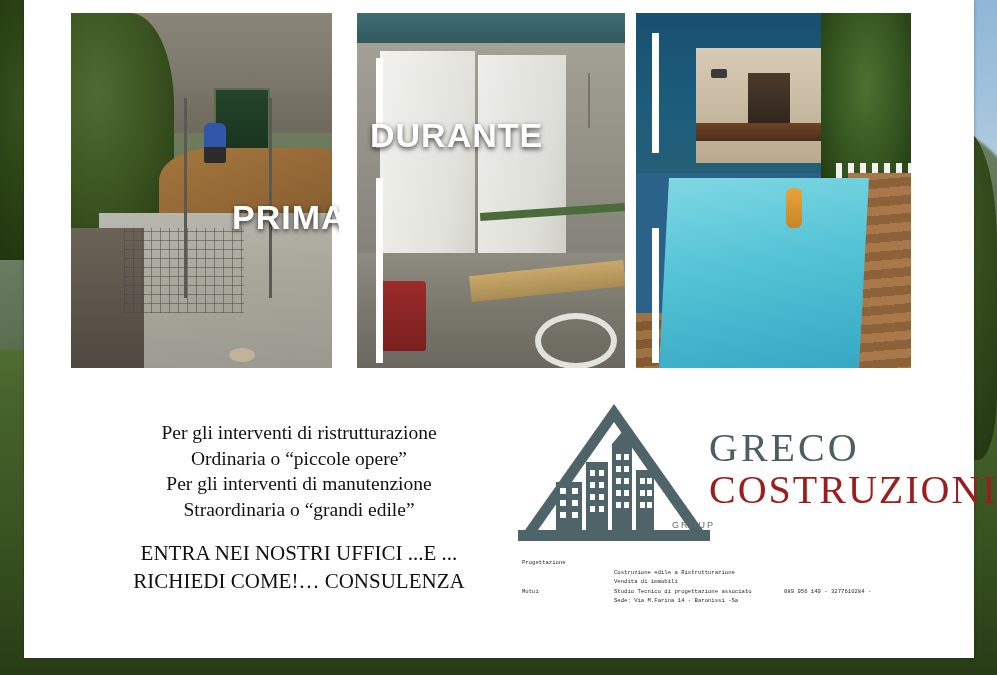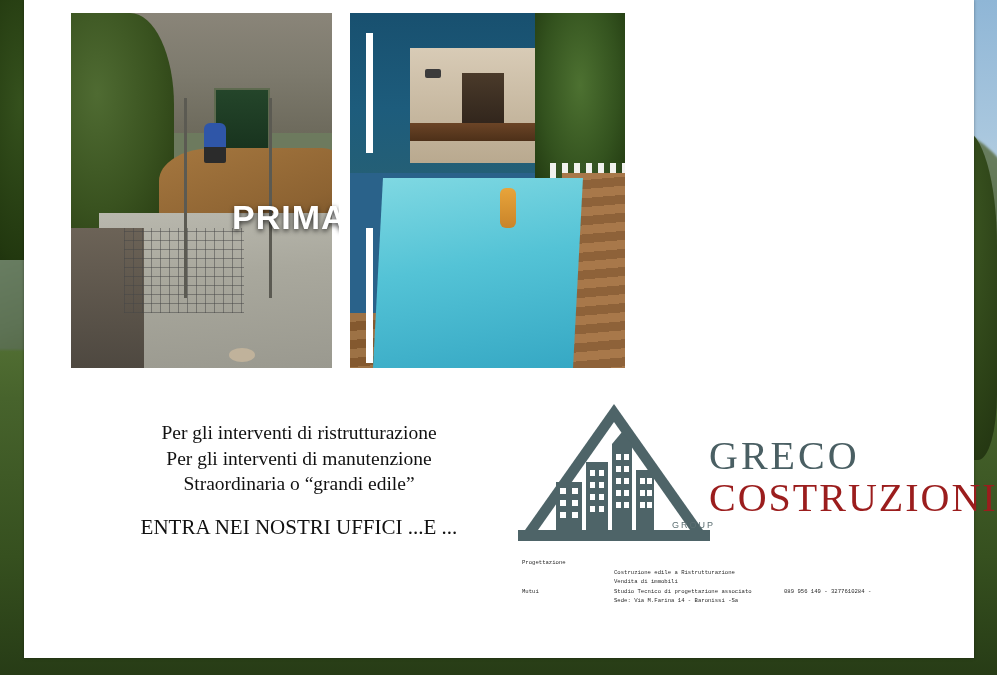--- a/index.html
+++ b/index.html
@@ -306,21 +306,20 @@
     top: 0;
     width: 200px;
     height: 145px;
   }
   .logo-text {
     position: absolute;
     left: 215px;
     top: 28px;
     font-family: "Liberation Serif", serif;
     line-height: 1;
-    margin-top: 8px;
   }
   .logo-greco {
     font-size: 40px;
     color: #4a5f63;
     letter-spacing: 3px;
   }
   .logo-costruzioni {
     font-size: 40px;
     color: #9b1d1d;
     letter-spacing: 2px;
@@ -380,20 +379,39 @@
         <div class="p1-mesh"></div>
         <div class="p1-person"></div>
         <div class="p1-pole" style="left:120px"></div>
         <div class="p1-pole" style="left:205px"></div>
         <div class="p1-circle"></div>
         <div class="vbar" style="left:0;top:0;height:355px"></div>
         <div class="vbar" style="right:0;top:0;height:355px"></div>
         <div class="caption cap-prima">PRIMA</div>
       </div>
 
+      <div class="photo p2">
+        <div class="p2-top"></div>
+        <div class="p2-conc"></div>
+        <div class="p2-rebar" style="left:105px"></div>
+        <div class="p2-rebar" style="left:150px"></div>
+        <div class="p2-rebar" style="left:196px"></div>
+        <div class="p2-rebar" style="left:238px"></div>
+        <div class="p2-panelA"></div>
+        <div class="p2-panelB"></div>
+        <div class="p2-rail"></div>
+        <div class="p2-floor"></div>
+        <div class="p2-plank"></div>
+        <div class="p2-chair"></div>
+        <div class="p2-hose"></div>
+        <div class="vbar" style="left:26px;top:45px;height:90px"></div>
+        <div class="vbar" style="left:26px;top:165px;height:185px"></div>
+        <div class="vbar" style="left:0;top:0;height:355px"></div>
+        <div class="caption cap-durante">DURANTE</div>
+      </div>
 
       <div class="photo p3">
         <div class="p3-wallback"></div>
         <div class="p3-house"></div>
         <div class="p3-door3"></div>
         <div class="p3-awning"></div>
         <div class="p3-lamp"></div>
         <div class="p3-greenery"></div>
         <div class="p3-fence"></div>
         <div class="p3-deck"></div>
@@ -402,24 +420,26 @@
         <div class="p3-float"></div>
         <div class="vbar" style="left:16px;top:20px;height:120px"></div>
         <div class="vbar" style="left:16px;top:215px;height:135px"></div>
       </div>
 
     </div>
 
 
     <div class="copy">
       <div class="line">Per gli interventi di ristrutturazione</div>
+      <div class="line">Ordinaria o “piccole opere”</div>
       <div class="line">Per gli interventi di manutenzione</div>
       <div class="line">Straordinaria o “grandi edile”</div>
       <div class="spacer"></div>
       <div class="cta">ENTRA NEI NOSTRI UFFICI ...E ...</div>
+      <div class="cta">RICHIEDI COME!… CONSULENZA</div>
     </div>
 
     <div class="logo-wrap">
 
       <div class="logo-mark">
         <svg width="200" height="145" viewBox="0 0 200 145" xmlns="http://www.w3.org/2000/svg">
 
           <polygon points="100,4 196,140 4,140" fill="#4e6468"></polygon>
 
           <polygon points="100,22 176,130 24,130" fill="#ffffff"></polygon>

